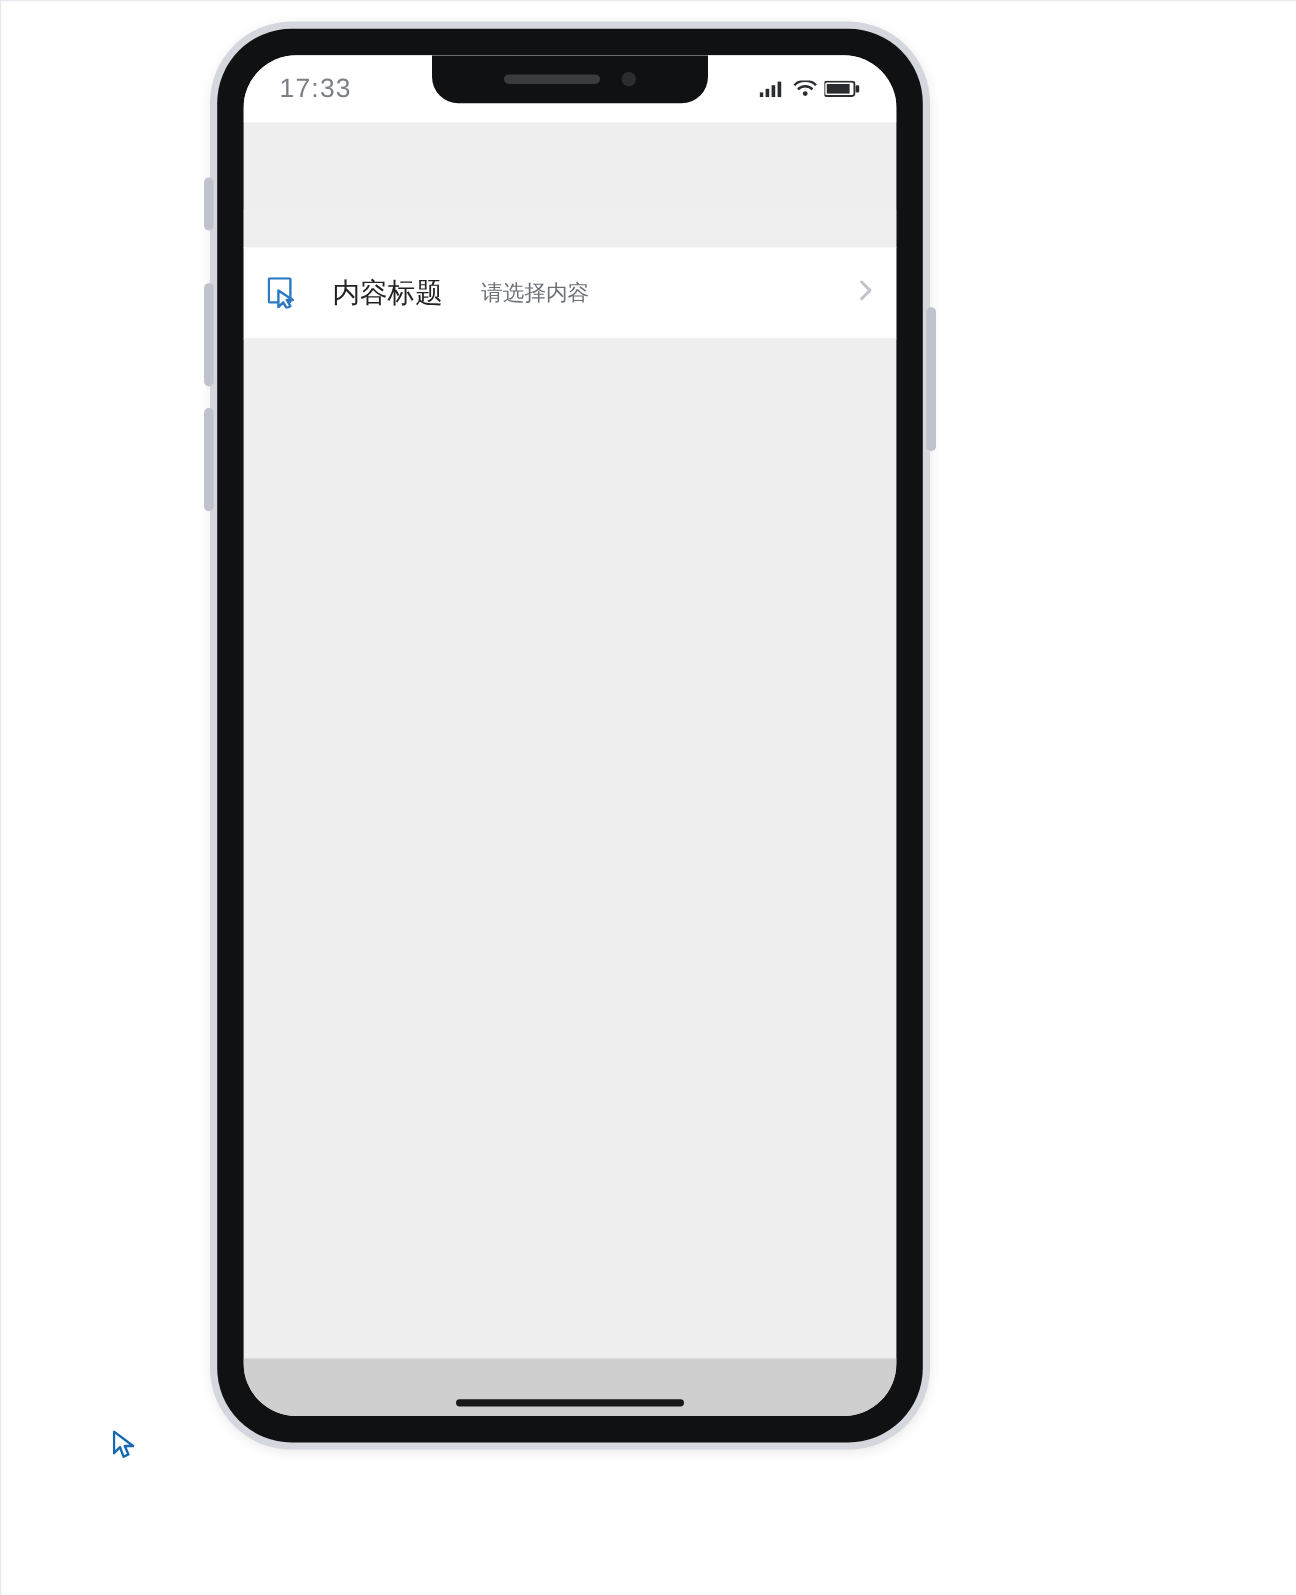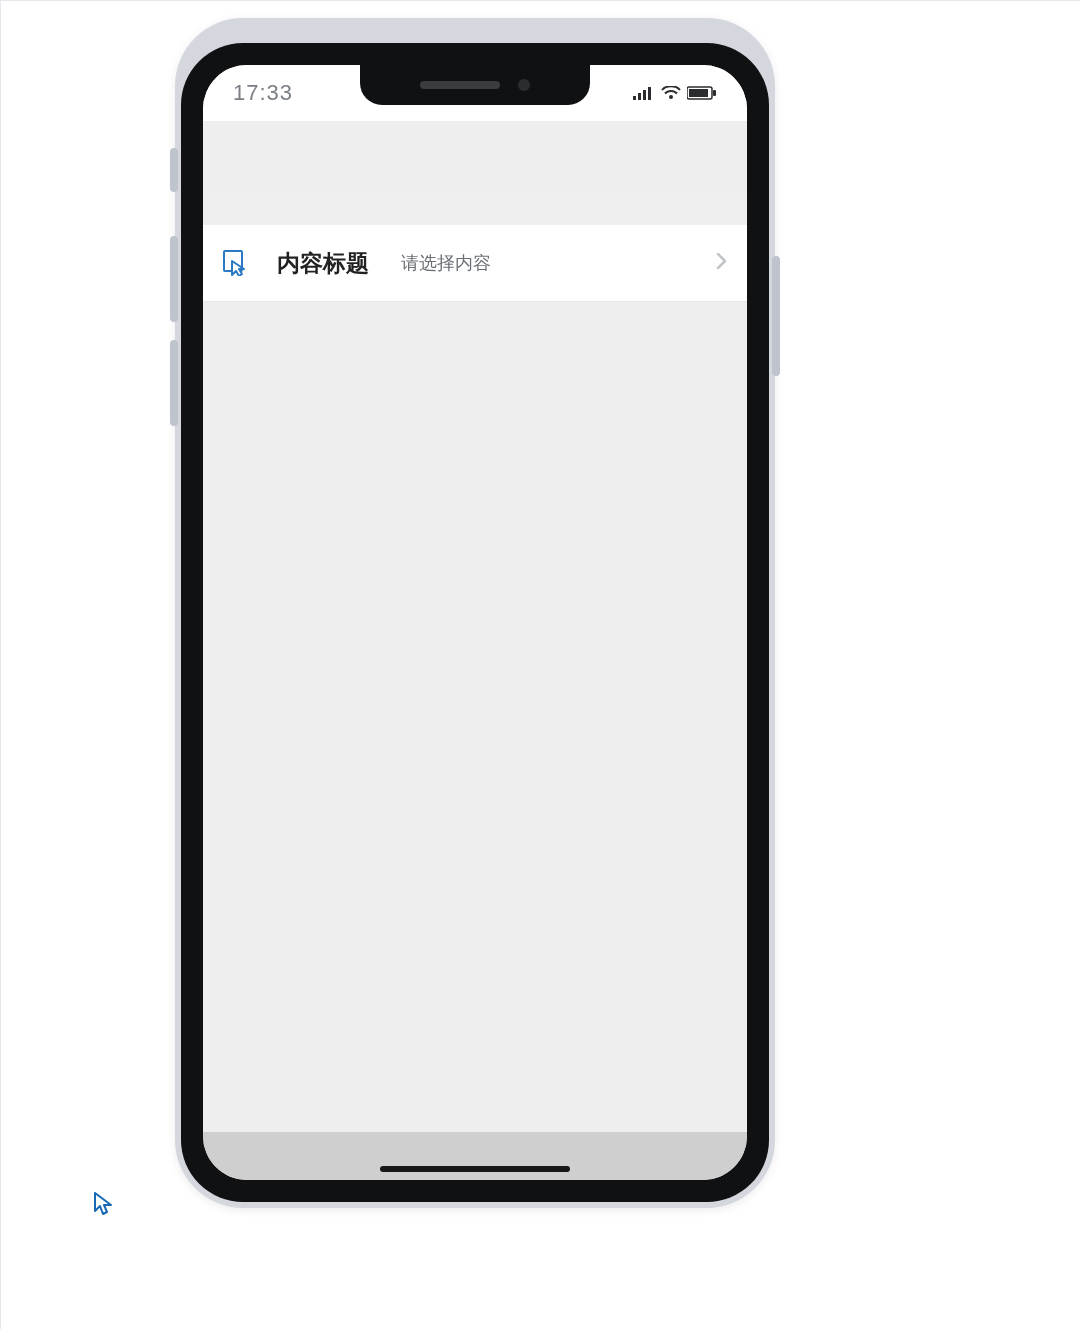--- a/index.html
+++ b/index.html
@@ -6,42 +6,42 @@
   .canvas{position:relative;width:1080px;height:1329px;}
   .surround-top{position:absolute;left:0;right:0;top:0;height:1px;border-top:1px solid #e6e8ed;}
   .surround-left{position:absolute;left:0;top:0;bottom:0;width:1px;border-left:1px solid #e6e8ed;}
   
   .phone{position:absolute;left:175px;top:18px;width:600px;height:1190px;border-radius:68px;background:#d5d7de;box-shadow:0 2px 10px rgba(0,0,0,.08);}
   .side-btn{position:absolute;background:#bfc3cc;border-radius:4px;}
   .sb1{left:-5px;top:130px;width:8px;height:44px;}
   .sb2{left:-5px;top:218px;width:8px;height:86px;}
   .sb3{left:-5px;top:322px;width:8px;height:86px;}
   .sbr{right:-5px;top:238px;width:8px;height:120px;}
-  .phone-body{position:absolute;inset:6px;border-radius:62px;background:#0f1113;margin-top:19px;}
+  .phone-body{position:absolute;inset:6px;border-radius:62px;background:#0f1113;}
   .screen-wrap{position:absolute;inset:22px;border-radius:44px;overflow:hidden;background:#eeeeee;}
   .notch{position:absolute;top:0;left:50%;transform:translateX(-50%);width:230px;height:40px;background:#0f1113;border-radius:0 0 22px 22px;z-index:50;display:flex;align-items:center;justify-content:center;gap:18px;}
   .speaker{width:80px;height:8px;background:#3a3d40;border-radius:6px;}
   .cam{width:12px;height:12px;background:#2b2d30;border-radius:50%;}
   .home-ind{position:absolute;bottom:8px;left:50%;transform:translateX(-50%);width:190px;height:6px;background:#181818;border-radius:4px;z-index:50;}
   
   .status{position:absolute;top:0;left:0;right:0;height:56px;display:flex;align-items:center;justify-content:space-between;padding:0 30px;background:#ffffff;}
   .time{font-size:22px;color:#7a7f86;font-weight:400;letter-spacing:1px;}
   .sicons{display:flex;align-items:center;gap:6px;}
   .sicons svg{display:block;}
   
   .nav{position:absolute;top:56px;left:0;right:0;height:72px;background:#ffffff;display:flex;align-items:center;justify-content:center;border-bottom:1px solid #f0f0f0;}
   .nav-left{position:absolute;left:16px;top:0;bottom:0;width:40px;display:flex;align-items:center;justify-content:center;}
   .nav-right{position:absolute;right:16px;top:0;bottom:0;width:40px;display:flex;align-items:center;justify-content:center;}
   .nav-title{font-size:24px;color:#70757c;font-weight:400;}
   
   .divider{position:absolute;top:128px;left:0;right:0;height:32px;background:#efefef;border-bottom:1px solid #e4e4e4;}
   
   .row{position:absolute;top:160px;left:0;right:0;height:76px;background:#ffffff;border-bottom:1px solid #e7e7e7;display:flex;align-items:center;padding:0 20px;}
   .sel-icon{width:26px;height:26px;margin-right:28px;display:flex;align-items:center;justify-content:center;}
-  .row-title{font-size:23px;color:#222;font-weight:700;margin-right:32px;}
+  .row-title{font-size:23px;color:#222;font-weight:400;margin-right:32px;}
   .row-value{font-size:18px;color:#6b7076;flex:1;}
   .chev{color:#b9bdc2;}
   
   .bottom-bar{position:absolute;left:0;right:0;bottom:0;height:48px;background:#cfcfcf;}
   
   .cursor{position:absolute;left:94px;top:1192px;z-index:100;}
 </style>
 </head>
 <body>
 

